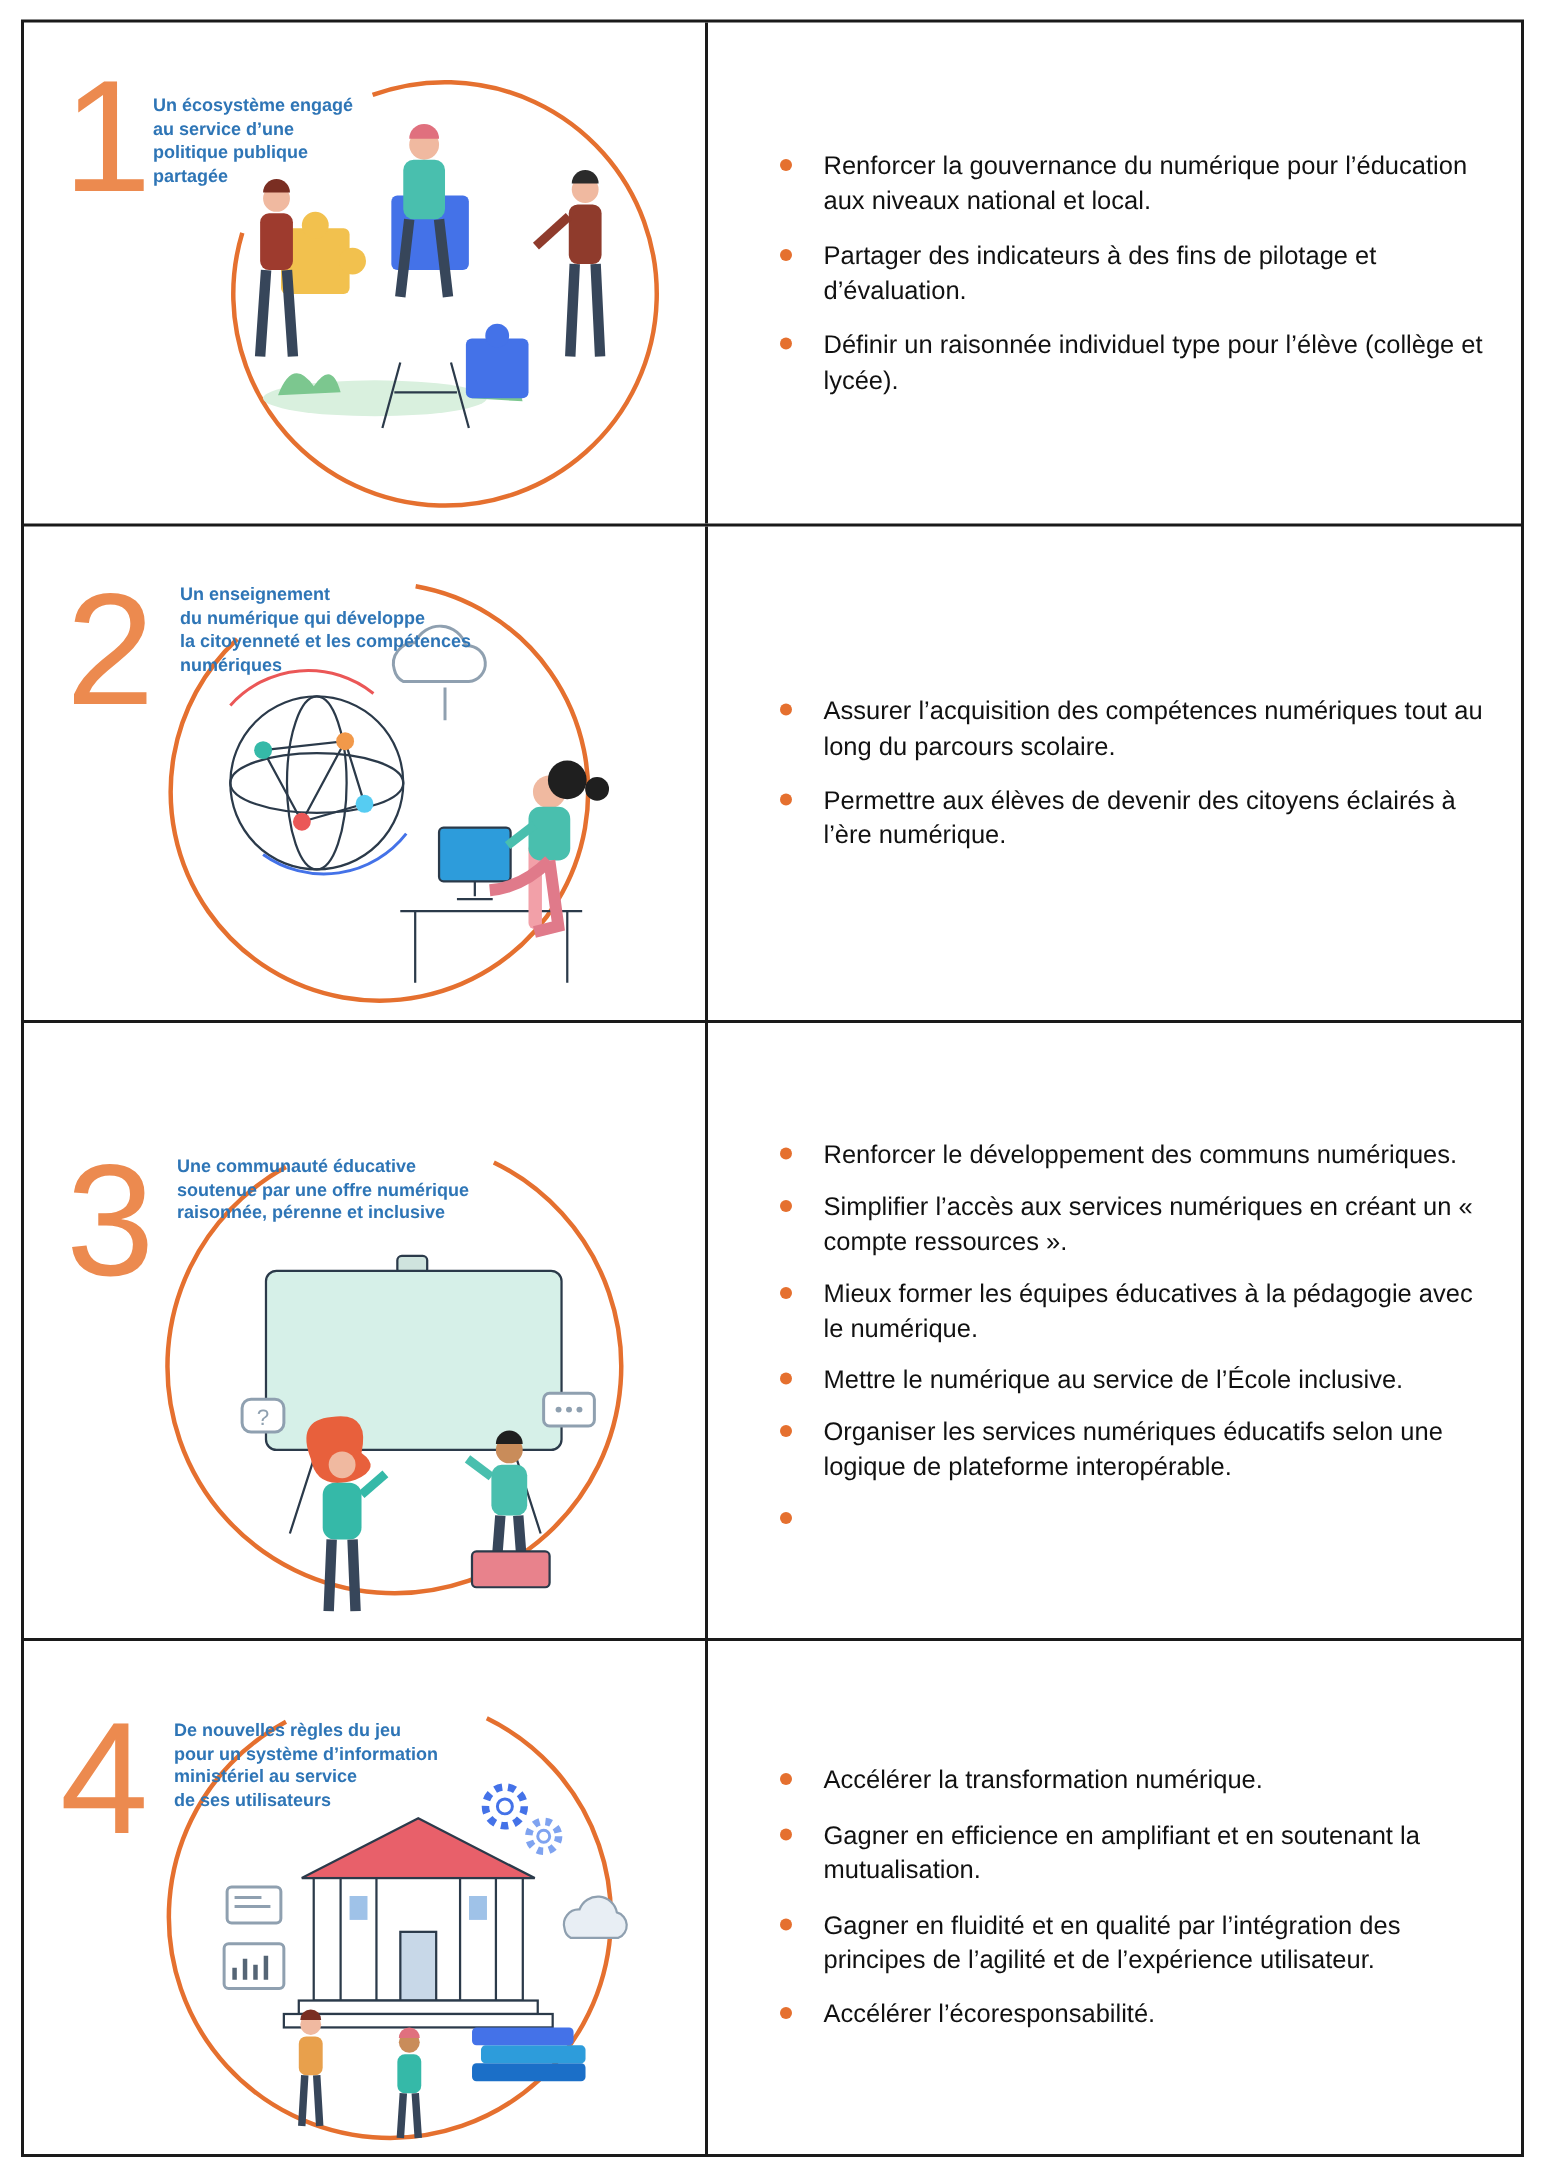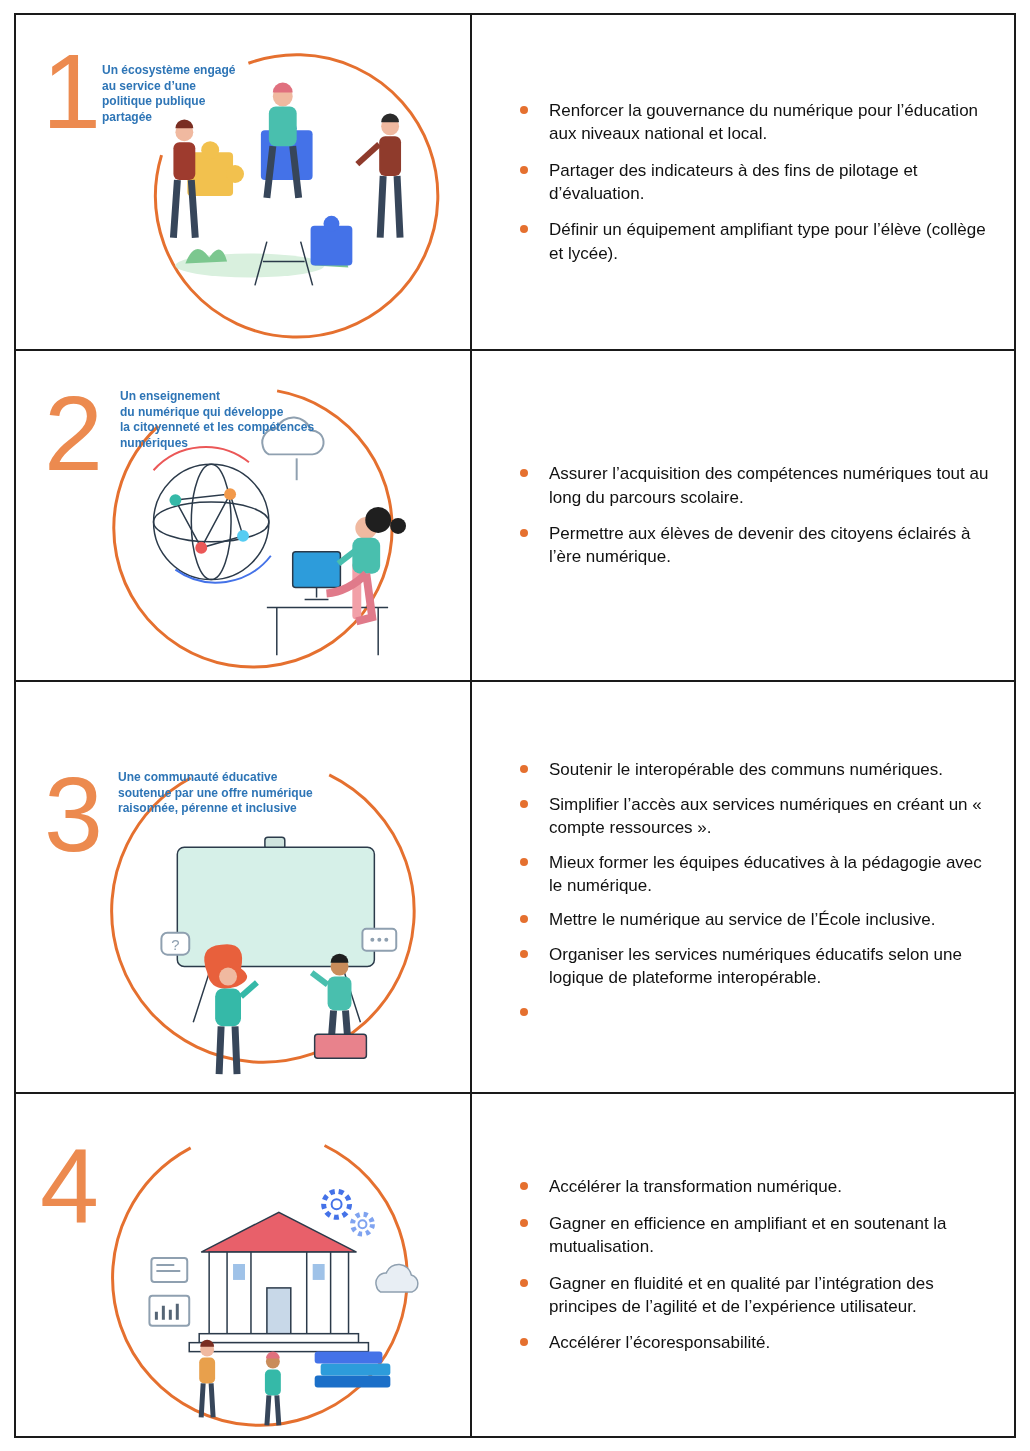--- a/index.html
+++ b/index.html
@@ -113,21 +113,21 @@
             <li>
               <span class="dot"></span>
               <span>Renforcer la gouvernance du numérique pour l’éducation aux niveaux national et local.</span>
             </li>
             <li>
               <span class="dot"></span>
               <span>Partager des indicateurs à des fins de pilotage et d’évaluation.</span>
             </li>
             <li>
               <span class="dot"></span>
-              <span>Définir un équipement amplifiant type pour l’élève (collège et lycée).</span>
+              <span>Définir un raisonnée individuel type pour l’élève (collège et lycée).</span>
             </li>
           </ul>
       </div>
     </div>
 
     <div class="row row-2">
       <div class="cell-left">
         <div class="illus">
           <svg viewBox="0 0 456 331">
             <circle class="arc" cx="238" cy="178" r="140" stroke-dasharray="750 130" transform="rotate(-80 238 178)"></circle>
@@ -228,21 +228,21 @@
         </div>
         <div class="big-number">3</div>
         <div class="theme-title">Une communauté éducative
 soutenue par une offre numérique
 raisonnée, pérenne et inclusive</div>
       </div>
       <div class="cell-right">
         <ul class="bullets">
             <li>
               <span class="dot"></span>
-              <span>Soutenir le interopérable des communs numériques.</span>
+              <span>Renforcer le développement des communs numériques.</span>
             </li>
             <li>
               <span class="dot"></span>
               <span>Simplifier l’accès aux services numériques en créant un « compte ressources ».</span>
             </li>
             <li>
               <span class="dot"></span>
               <span>Mieux former les équipes éducatives à la pédagogie avec le numérique.</span>
             </li>
             <li>
@@ -307,20 +307,24 @@
             </g>
             <g>
               <circle cx="258" cy="262" r="7" fill="#C98C5A"></circle>
                 <path d="M251 259 a7 7 0 0 1 14 0" fill="#E0707E"></path>
               <rect x="250" y="270" width="16" height="26" rx="5" fill="#35B9A8"></rect>
               <path d="M254 296 l-2 30 M262 296 l2 30" stroke="#37465A" stroke-width="5" fill="none"></path>
             </g>
           </svg>
         </div>
         <div class="big-number">4</div>
+        <div class="theme-title">De nouvelles règles du jeu
+pour un système d’information
+ministériel au service
+de ses utilisateurs</div>
       </div>
       <div class="cell-right">
         <ul class="bullets">
             <li>
               <span class="dot"></span>
               <span>Accélérer la transformation numérique.</span>
             </li>
             <li>
               <span class="dot"></span>
               <span>Gagner en efficience en amplifiant et en soutenant la mutualisation.</span>

